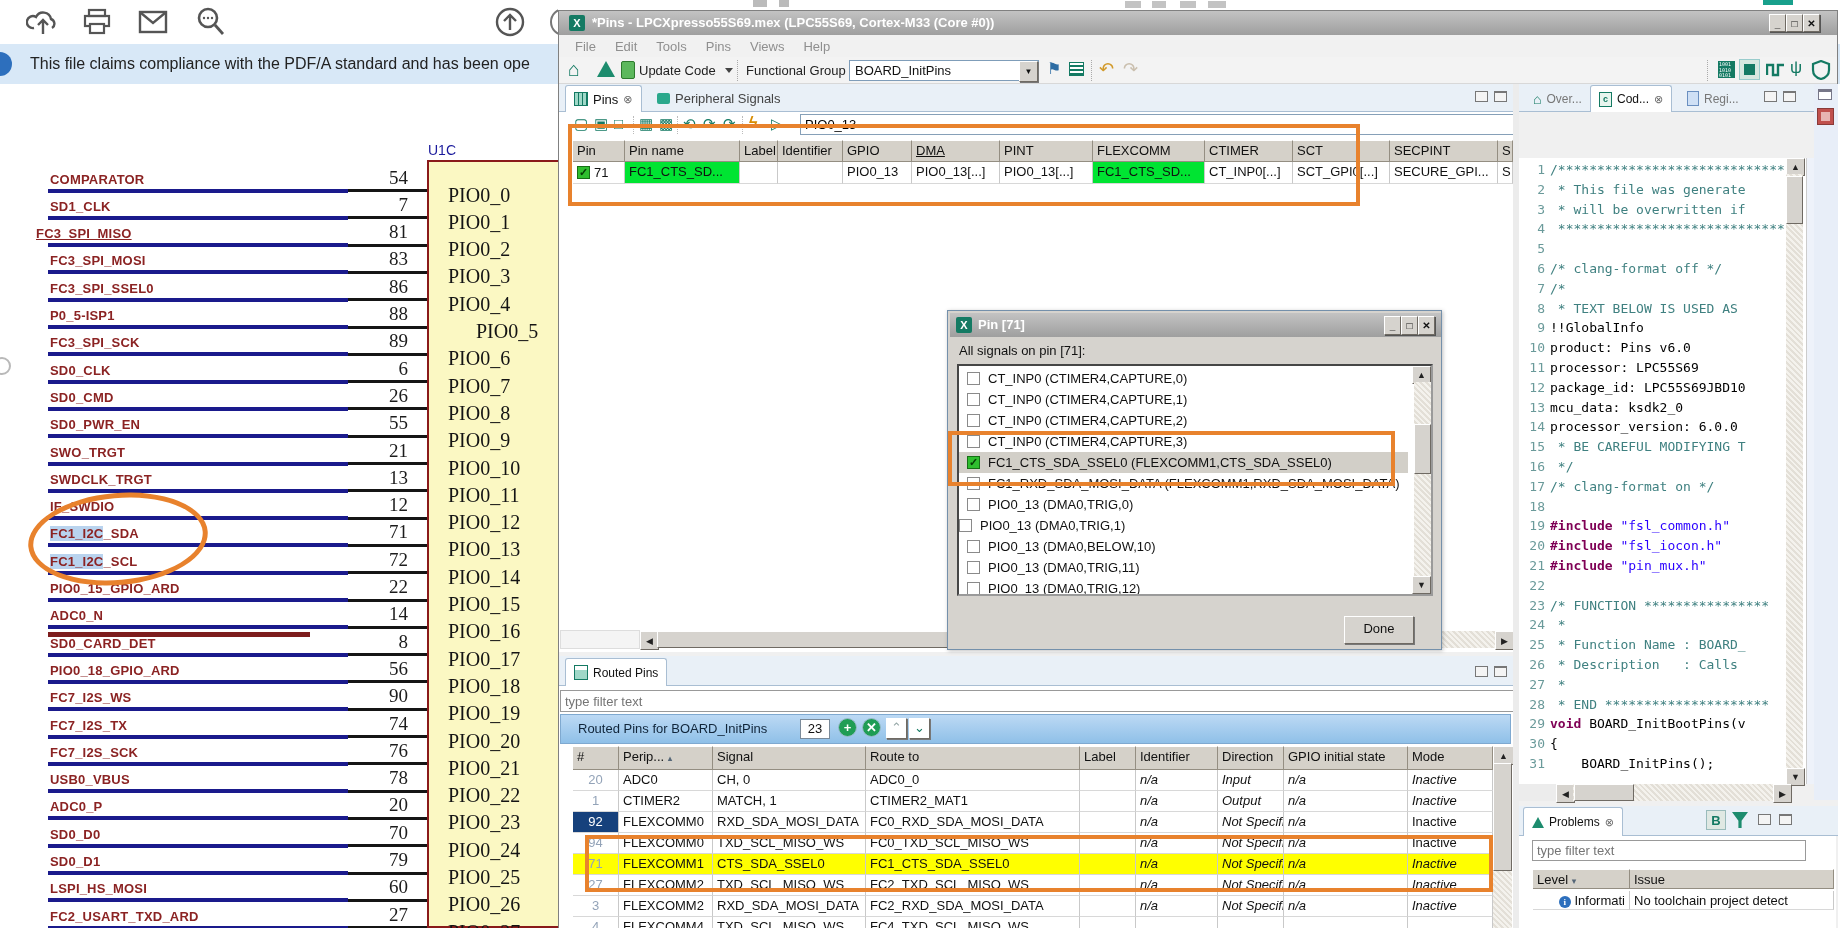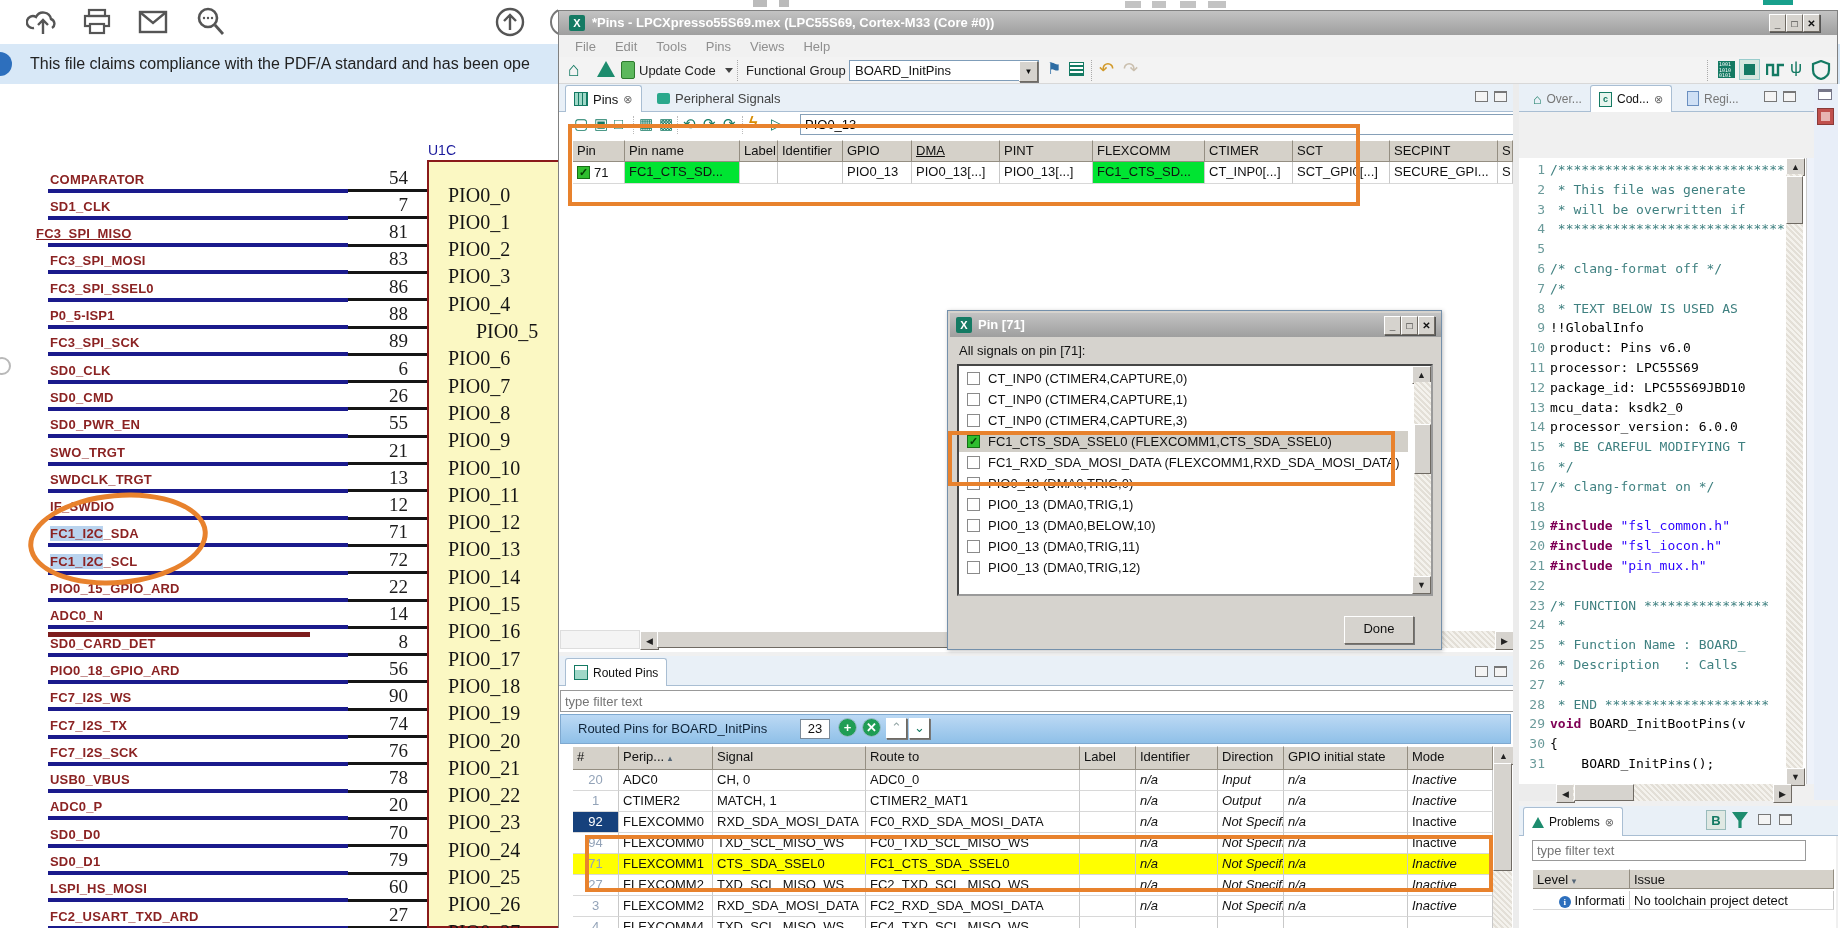--- a/index.html
+++ b/index.html
@@ -634,35 +634,39 @@
           <div style="height: 21px; display: flex; align-items: center; gap: 8px; padding-left: 8px;">
             <div class="cb" style="flex: 0 0 auto;"></div>
             <span style="white-space: nowrap;">CT_INP0 (CTIMER4,CAPTURE,0)</span>
           </div>
           <div style="height: 21px; display: flex; align-items: center; gap: 8px; padding-left: 8px;">
             <div class="cb" style="flex: 0 0 auto;"></div>
             <span style="white-space: nowrap;">CT_INP0 (CTIMER4,CAPTURE,1)</span>
           </div>
           <div style="height: 21px; display: flex; align-items: center; gap: 8px; padding-left: 8px;">
             <div class="cb" style="flex: 0 0 auto;"></div>
+            <span style="white-space: nowrap;">CT_INP0 (CTIMER4,CAPTURE,2)</span>
+          </div>
+          <div style="height: 21px; display: flex; align-items: center; gap: 8px; padding-left: 8px;">
+            <div class="cb" style="flex: 0 0 auto;"></div>
             <span style="white-space: nowrap;">CT_INP0 (CTIMER4,CAPTURE,3)</span>
           </div>
           <div style="height: 21px; display: flex; align-items: center; gap: 8px; padding-left: 8px; background: rgb(210, 207, 200);">
             <div class="cb on" style="flex: 0 0 auto;">✓</div>
             <span style="white-space: nowrap;">FC1_CTS_SDA_SSEL0 (FLEXCOMM1,CTS_SDA_SSEL0)</span>
           </div>
           <div style="height: 21px; display: flex; align-items: center; gap: 8px; padding-left: 8px;">
             <div class="cb" style="flex: 0 0 auto;"></div>
             <span style="white-space: nowrap;">FC1_RXD_SDA_MOSI_DATA (FLEXCOMM1,RXD_SDA_MOSI_DATA)</span>
           </div>
           <div style="height: 21px; display: flex; align-items: center; gap: 8px; padding-left: 8px;">
             <div class="cb" style="flex: 0 0 auto;"></div>
             <span style="white-space: nowrap;">PIO0_13 (DMA0,TRIG,0)</span>
           </div>
-          <div style="height: 21px; display: flex; align-items: center; gap: 8px; padding-left: 8px;">
+          <div style="height: 21px; display: flex; align-items: center; gap: 8px; padding-left: 0;">
             <div class="cb" style="flex: 0 0 auto;"></div>
             <span style="white-space: nowrap;">PIO0_13 (DMA0,TRIG,1)</span>
           </div>
           <div style="height: 21px; display: flex; align-items: center; gap: 8px; padding-left: 8px;">
             <div class="cb" style="flex: 0 0 auto;"></div>
             <span style="white-space: nowrap;">PIO0_13 (DMA0,BELOW,10)</span>
           </div>
           <div style="height: 21px; display: flex; align-items: center; gap: 8px; padding-left: 8px;">
             <div class="cb" style="flex: 0 0 auto;"></div>
             <span style="white-space: nowrap;">PIO0_13 (DMA0,TRIG,11)</span>

